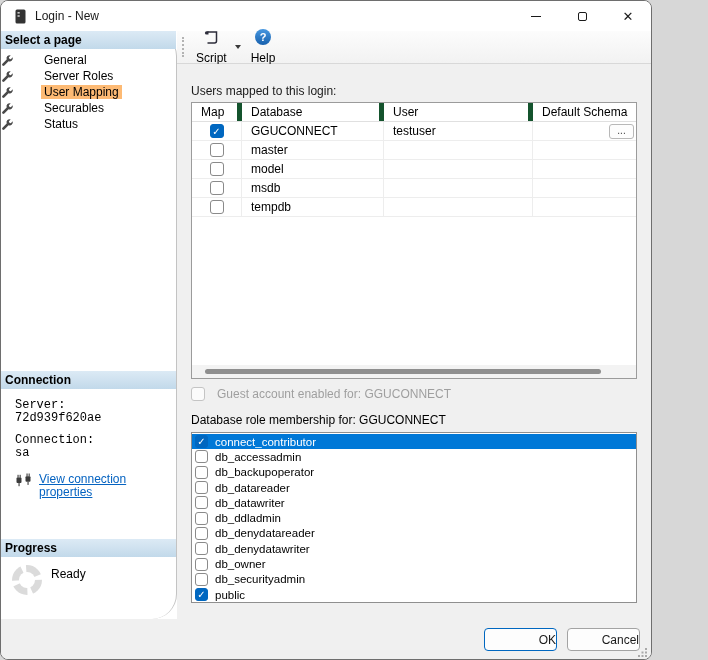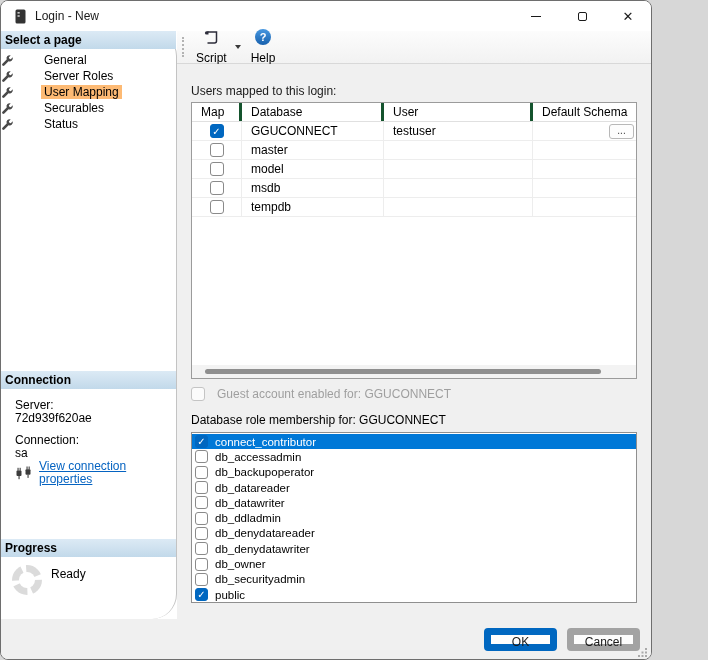--- a/index.html
+++ b/index.html
@@ -24,23 +24,23 @@
   .section-header {
     height:18px; padding:2px 0 0 4px; font-weight:bold; font-size:12px;
     background:linear-gradient(#dcEAf5,#c2d9ea); background:linear-gradient(#dceaf5,#c2d9ea);
   }
   .pages { height:322px; padding-top:3px; }
   .page-item { height:16px; display:flex; align-items:center; cursor:default;gap:20px; }
   .page-item .icon { width:13px; height:13px; margin-right:7px; display:flex; }
   .page-label { padding:0 3px; line-height:14px; }
   .page-label.selected { background:#fdba74; }
   .conn-body { height:150px; padding:10px 8px 0 14px; line-height:13px; }
-  .conn-line { margin-bottom:0; }
+  .conn-line { margin-bottom:0;font-family:Liberation Mono, monospace; }
   .conn-gap { height:9px; }
-  .link-row { margin-top:0; display:flex; align-items:center; }
+  .link-row { margin-top:13px; display:flex; align-items:flex-start; }
   .link-row .icon { width:18px; height:14px; margin-right:6px; display:flex; }
   a.conn-link { color:#0563c1; text-decoration:underline; cursor:pointer; }
   .progress-body { flex:1; position:relative; }
   .spinner { position:absolute; left:11px; top:8px; width:30px; height:30px; border:7px dashed #dbdbdb; border-radius:50%; }
   .ready-label { position:absolute; left:50px; top:10px; }
   
   .right { flex:1; display:flex; flex-direction:column; min-width:0; }
   .toolbar {
     height:33px; background:linear-gradient(#fcfcfc,#f2f2f2);
     border-bottom:1px solid #d8d8d8; display:flex; align-items:center; padding-left:5px;
@@ -48,21 +48,21 @@
   .grip { height:20px; border-left:2px dotted #b3b3b3; margin-right:8px; }
   .tool-btn { display:flex; align-items:center; gap:6px; padding:3px 4px; cursor:default;flex-direction:column; }
   .tool-btn .icon { width:16px; height:16px; display:flex; }
   .caret { width:0; height:0; border-left:3.5px solid transparent; border-right:3.5px solid transparent; border-top:4px solid #3a3a3a; margin:0 6px 0 4px; }
   .help-circle { width:16px; height:16px; border-radius:50%; background:linear-gradient(#4797e0,#1760ad); color:#fff; font-weight:bold; font-size:11px; display:flex; align-items:center; justify-content:center; }
   .content { flex:1; background:#f0f0f0; padding:20px 14px 0 14px; }
   .field-label { margin-bottom:4px; color:#1a1a1a; }
   
   .table-box { height:277px; background:#fff; border:1px solid #9b9b9b; display:flex; flex-direction:column; }
   .thead { display:flex; height:19px; border-bottom:1px solid #e0e0e0; flex:none; }
-  .thead .cell { border-right:3px solid #14532d; padding:2px 0 0 9px; }
+  .thead .cell { border-right:5px solid #14532d; padding:2px 0 0 9px; }
   .thead .cell:last-child { border-right:none; }
   .trow { display:flex; height:19px; border-bottom:1px solid #ededed; flex:none; }
   .trow .cell { border-right:1px solid #ededed; padding:2px 0 0 9px; overflow:hidden; white-space:nowrap; }
   .trow .cell:last-child { border-right:none; }
   .c0 { width:50px; flex:none; display:flex; align-items:center; justify-content:center; padding:0 !important; }
   .c1 { width:142px; flex:none; }
   .c2 { width:149px; flex:none; }
   .c3 { flex:1; position:relative; }
   .ellipsis-btn {
     position:absolute; right:2px; top:1.5px; width:25px; height:15px;
@@ -79,21 +79,21 @@
   .cb.disabled { border-color:#c4c4c4; background:#fbfbfb; }
   .cb.small { width:13px; height:13px; }
   
   .guest-row { margin-top:8px; display:flex; align-items:center; gap:12px; color:#9f9f9f; }
   .role-label { margin-top:12px; margin-bottom:5px; }
   .role-list { height:171px; background:#fff; border:1px solid #8f8f8f; overflow:hidden; padding-top:1px; }
   .role-item { height:15.3px; display:flex; align-items:center; gap:7px; padding-left:3px; font-size:11.5px; cursor:default; }
   .role-item.selected { background:#0078d7; color:#fff; }
   
   .footer { height:41px; background:#f0f0f0; display:flex; align-items:center; justify-content:flex-end; gap:10px; padding-right:11px; position:relative; }
-  .btn { width:73px; height:23px; border:7px solid #a3a3a3; border-radius:4px; background:#fdfdfd; font-size:12px; font-family:inherit; cursor:pointer; color:#1a1a1a; }
+  .btn { width:73px; height:23px; border:1px solid #a3a3a3; border-radius:4px; background:#fdfdfd; font-size:12px; font-family:inherit; cursor:pointer; color:#1a1a1a;text-align:right; }
   .btn.primary { border-color:#0067c0; }
   .resize-grip { position:absolute; right:3px; bottom:3px; width:10px; height:10px; }
 </style>
 </head>
 <body>
 
 <div class="window">
 
   <div class="titlebar">
     <span class="app-icon">

